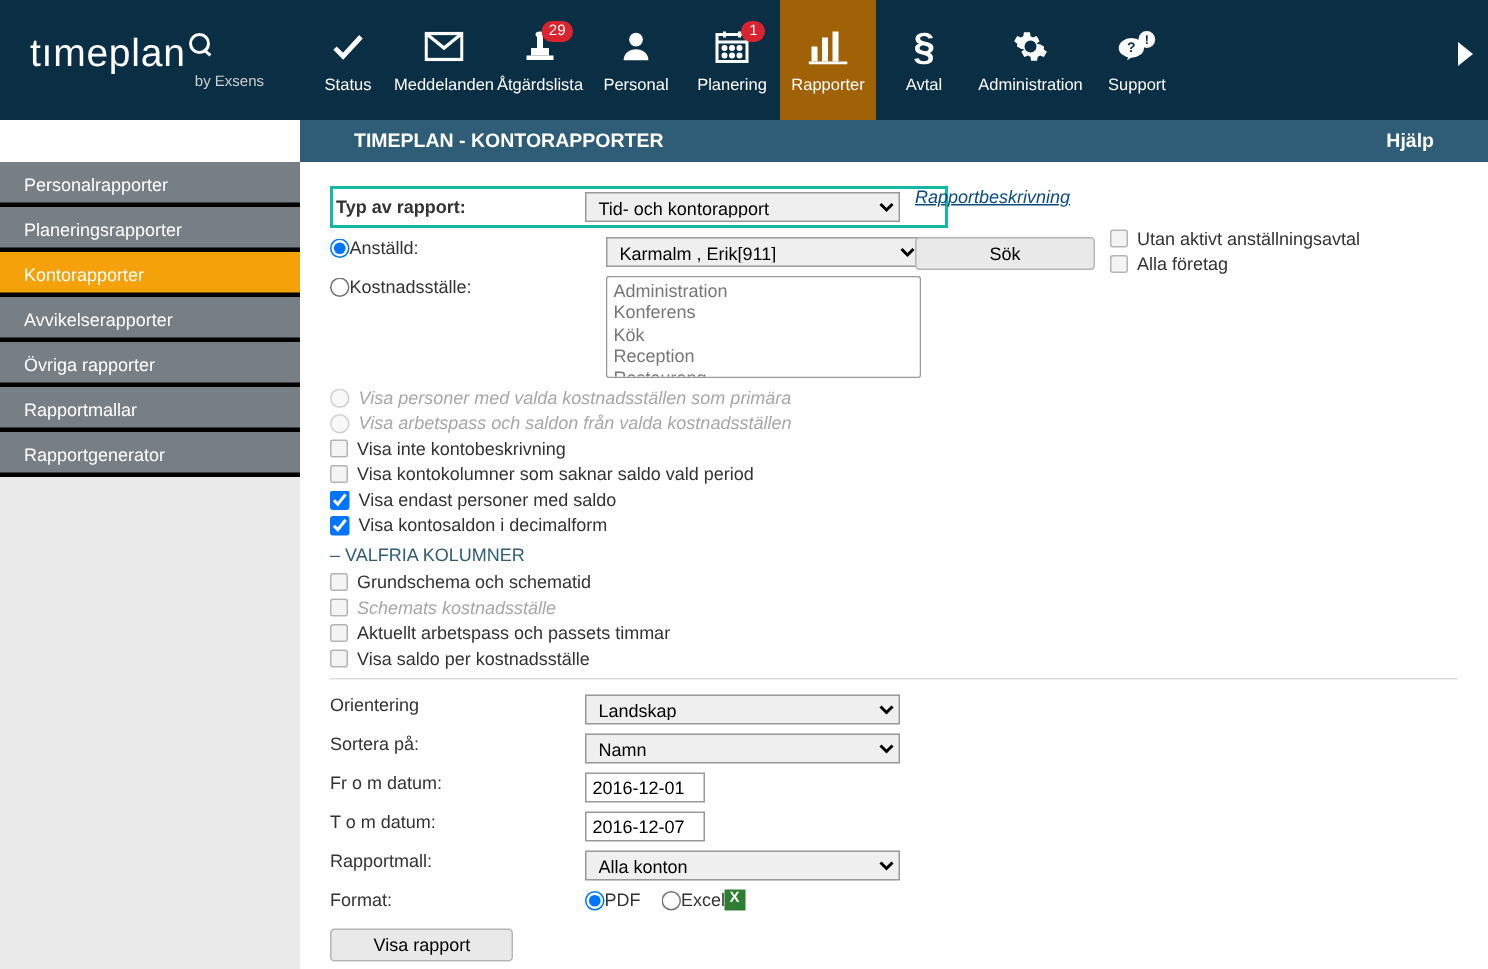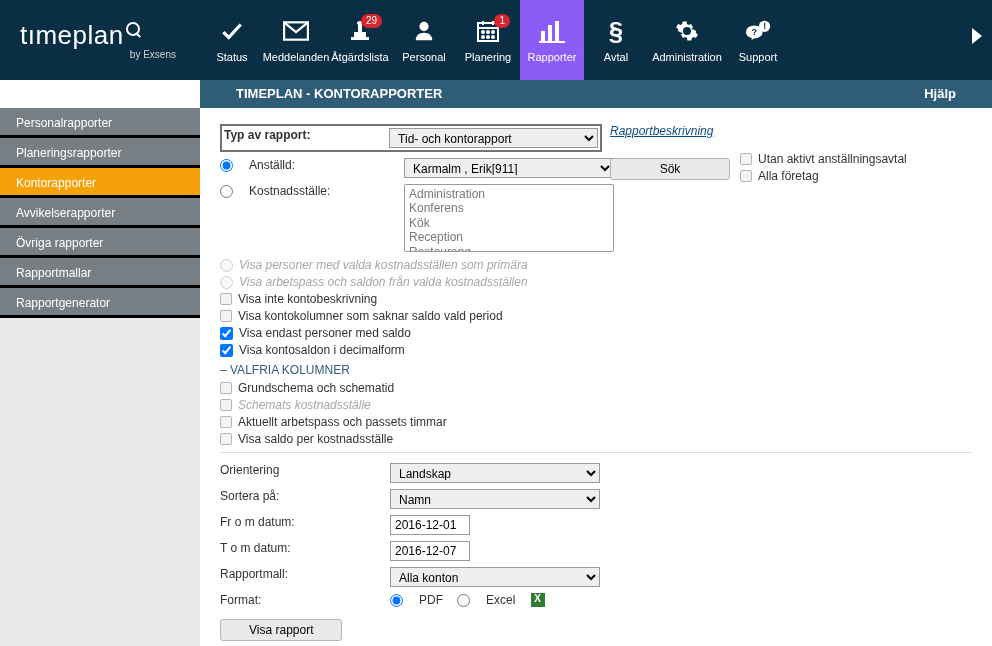--- a/index.html
+++ b/index.html
@@ -7,51 +7,51 @@
   
   .header { background:#0a2f45; height:80px; display:flex; align-items:center; position:relative; }
   .logo { width:200px; padding-left:20px; color:#fff; }
   .logo .brand { font-size:26px; font-weight:300; letter-spacing:0.5px; display:flex; align-items:flex-start; }
   .logo .brand .ring { width:14px; height:14px; border:2px solid #fff; border-radius:50%; margin-left:2px; margin-top:2px; position:relative; }
   .logo .brand .ring:after{content:"";position:absolute;width:6px;height:2px;background:#fff;right:-3px;top:10px;transform:rotate(40deg);}
   .logo .sub { font-size:10px; text-align:right; margin-right:24px; color:#d0d0d0; margin-top:-2px; }
   .nav { display:flex; height:80px; }
   .nav-item { width:64px; color:#fff; text-align:center; font-size:11px; display:flex; flex-direction:column; align-items:center; justify-content:center; position:relative; cursor:pointer; }
   .nav-item .icon { width:28px; height:28px; margin-bottom:6px; display:flex; align-items:center; justify-content:center; }
-  .nav-item.active { background:#8b5cf6; }
+  .nav-item.active { background:#a16207; }
   .nav-item .badge { position:absolute; top:14px; right:10px; background:#d9232e; color:#fff; font-size:10px; border-radius:8px; padding:1px 5px; line-height:12px; }
   .header-more { position:absolute; right:10px; top:28px; width:0;height:0;border-top:8px solid transparent;border-bottom:8px solid transparent;border-left:10px solid #fff; cursor:pointer;}
   svg { display:block; }
   
   .subheader { background:#2f5c76; color:#fff; height:28px; line-height:28px; padding:0 36px; display:flex; justify-content:space-between; font-size:13px; font-weight:bold; margin-left:200px; }
   .subheader a { color:#fff; text-decoration:none; font-weight:bold; }
   
   .main { display:flex; }
   .sidebar { width:200px; background:#eaeaea; }
   .sidebar ul { list-style:none; }
   .sidebar li { padding:0 16px; height:30px; line-height:30px; color:#555; background:#777f85; color:#fff; border-bottom:3px solid #000000; cursor:pointer; font-size:12px; }
   .sidebar li.active { background:#f5a20a; color:#fff; }
   .content { flex:1; padding:16px 20px; position:relative; }
   .row { display:flex; align-items:flex-start; margin-bottom:6px; }
   .row label.lab { width:170px; }
   select,input[type=text] { border:1px solid #999; font-size:12px; padding:2px 4px; }
   select.full { width:210px; height:20px; }
   select.listbox { width:210px; height:68px; }
   .date { width:80px; }
-  .highlight-box { border:2px solid #737373; padding:2px 2px; display:flex; width:382px; }
+  .highlight-box { border:2px solid #14b8a6; padding:2px 2px; display:flex; align-items:center; width:412px; }
   .rightcol { position:absolute; left:410px; top:16px; display:flex; flex-direction:column; }
   .rightcol a { color:#0a4c82; font-style:italic; text-decoration:underline; margin-bottom:14px; }
   .searchrow { display:flex; align-items:center; gap:10px; }
   .btn { background:#e9e9e9; border:1px solid #b5b5b5; padding:3px 28px; border-radius:3px; cursor:pointer; font-size:12px; }
   .chk { display:flex; align-items:center; gap:6px; margin-bottom:3px; }
   .chk input { margin:0; }
   .disabled { color:#a7a7a7; }
   .disabled input { accent-color:#ccc; }
   .section-h { color:#2f5c76; font-size:12px; margin:6px 0 4px; }
-  .radio-inline { display:flex; align-items:center; gap:16px; margin-right:14px; }
+  .radio-inline { display:flex; align-items:center; gap:0; margin-right:14px; }
   .small-square { display:inline-block; width:12px; height:12px; border:1px solid #b5b5b5; background:#f4f4f4; border-radius:2px; }
   .excel-icon { display:inline-block; width:14px;height:14px;background:#2e7d32;position:relative; }
   .excel-icon:after{content:"X";color:#fff;font-size:10px;font-weight:bold;position:absolute;left:3px;top:0;}
   .submit-wrap { margin-top:12px; }
   hr.thin { border:none; border-top:1px solid #ddd; margin:6px 0 10px; }
 </style>
 </head>
 <body>
 
 <div class="header">

